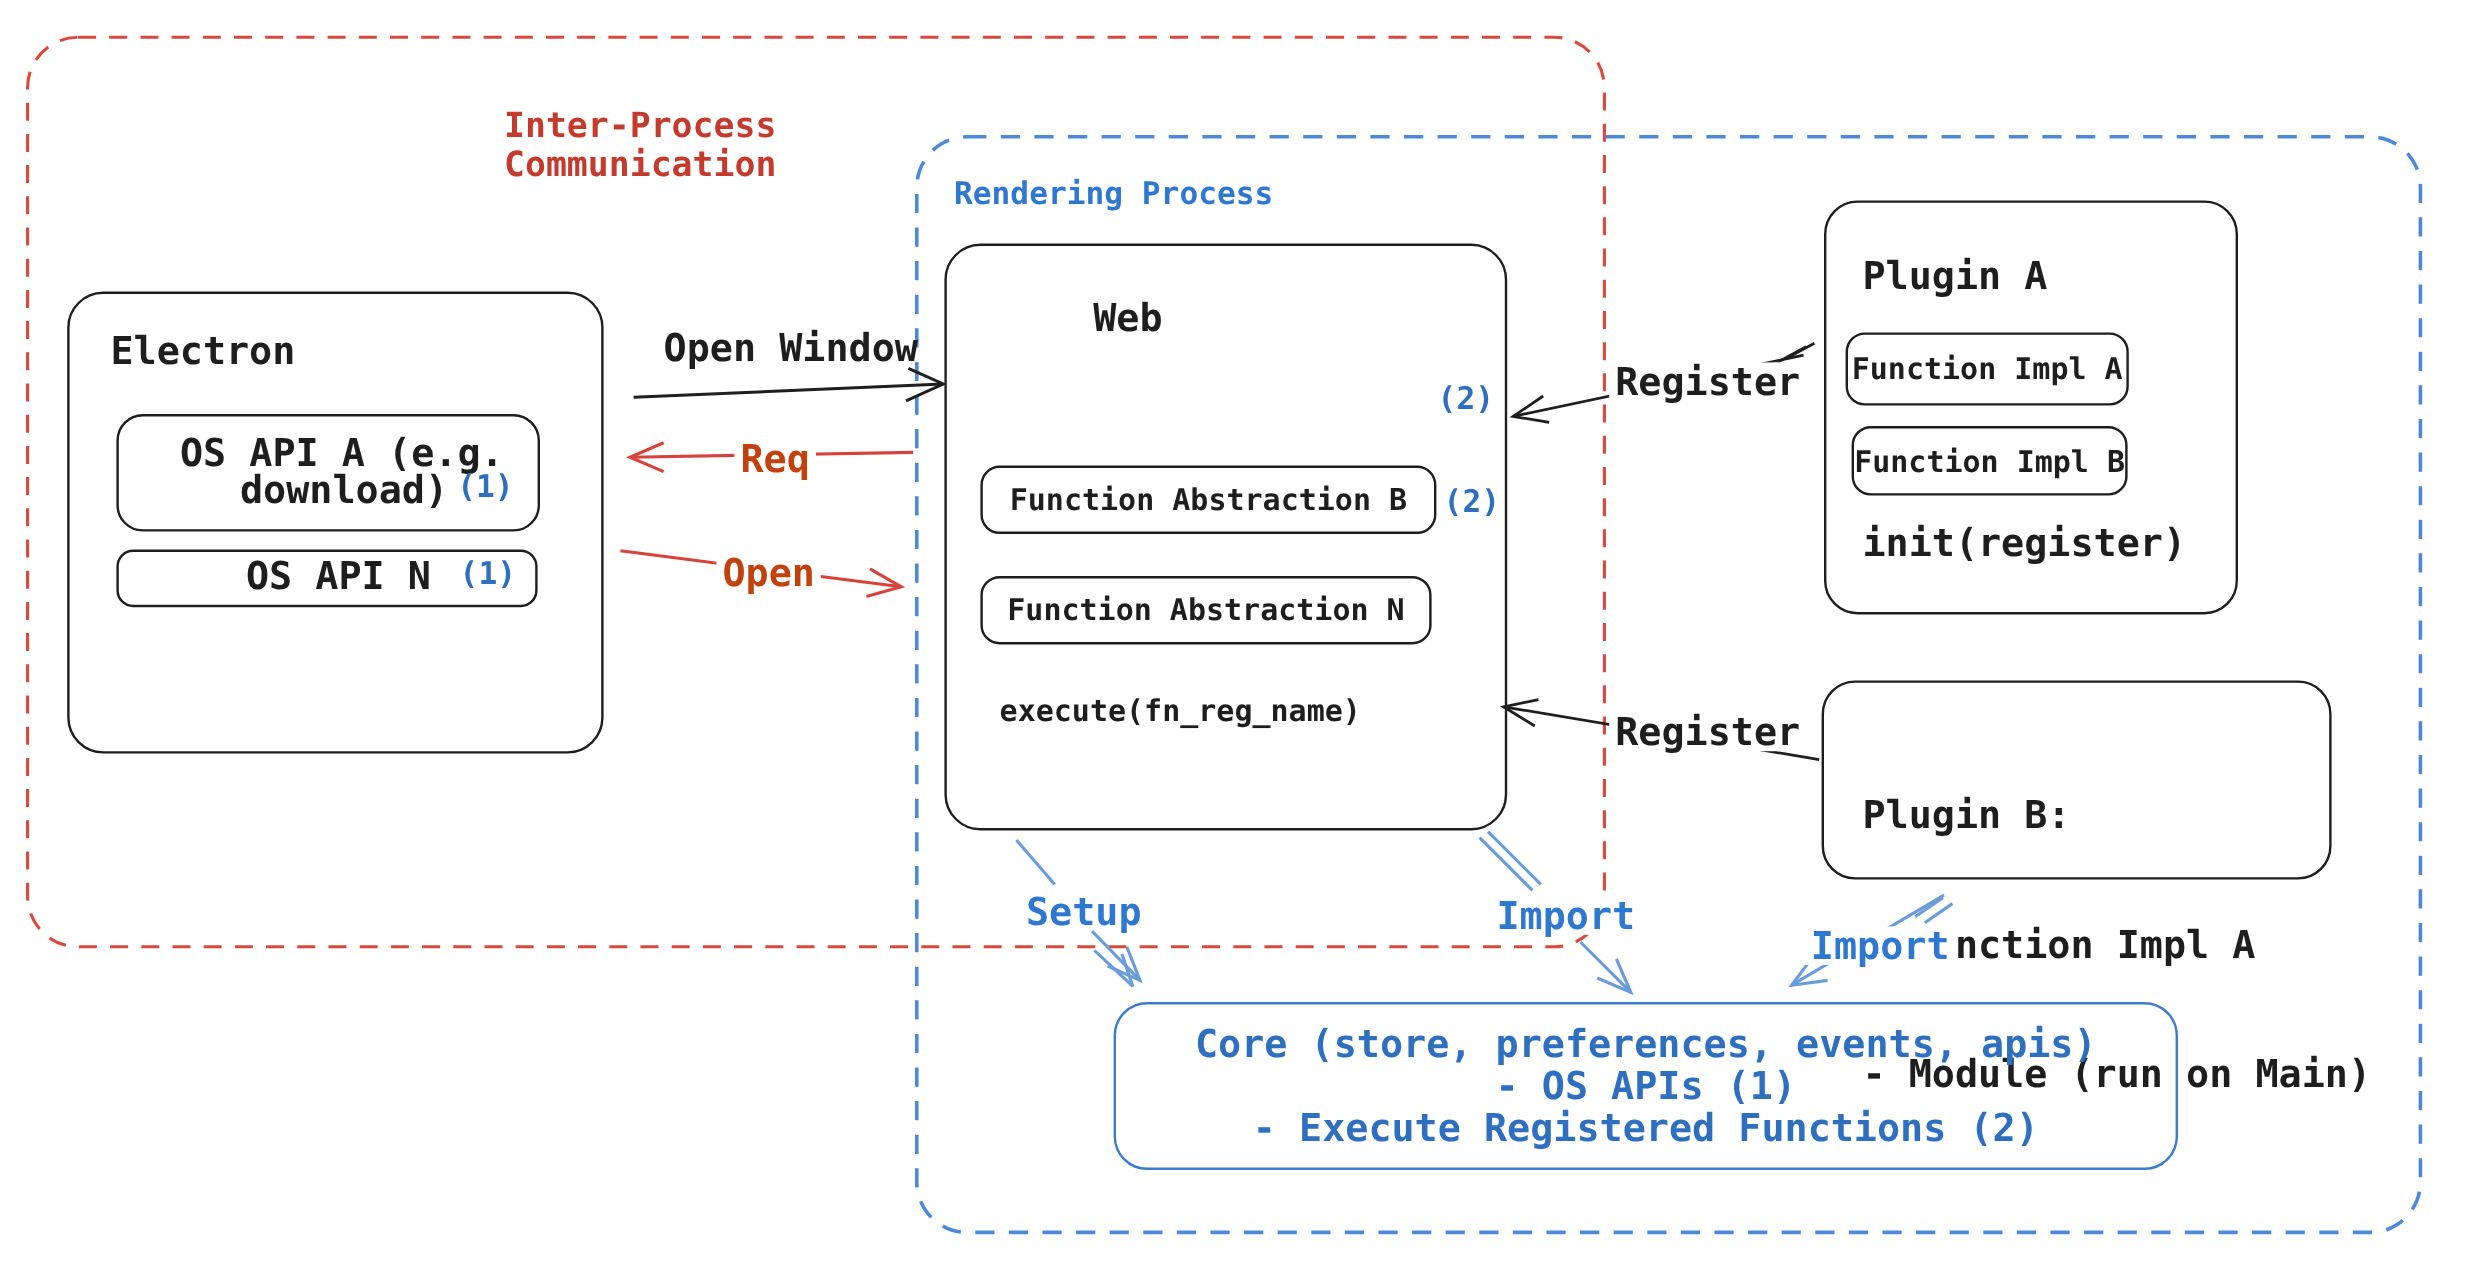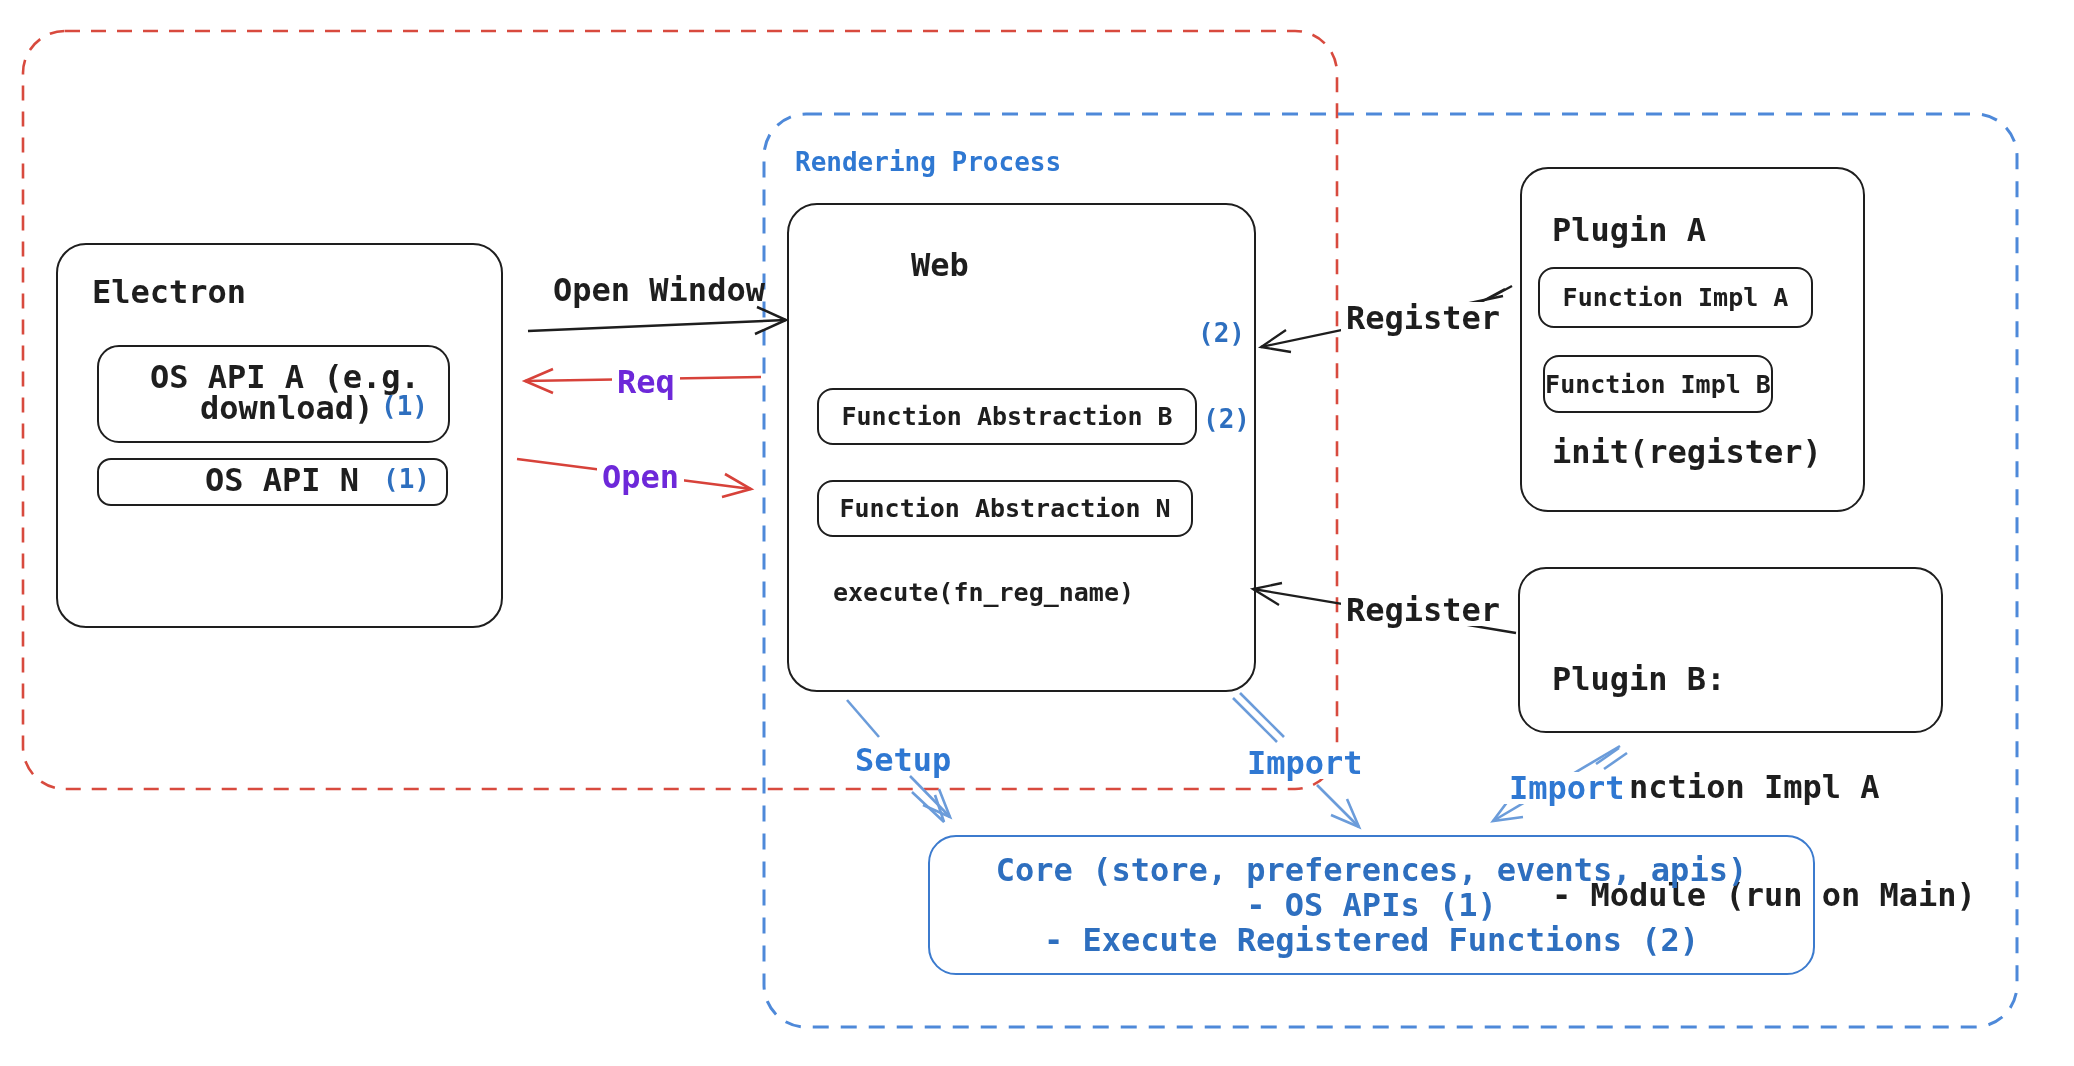--- a/index.html
+++ b/index.html
@@ -13,21 +13,21 @@
   }
   svg.overlay{position:absolute;left:0;top:0;width:2074px;height:1066px;}
   .box{position:absolute;border:2.5px solid #1e1e1e;border-radius:30px;background:transparent;box-sizing:border-box;}
   .box.thin{border-width:2px;border-radius:16px;}
   .box.blue{border-color:#3c7bce;}
   .label{position:absolute;white-space:pre;color:#1e1e1e;font-size:32px;line-height:32px;}
   .sz25{font-size:25px;line-height:29px;}
   .sz26{font-size:26px;line-height:30px;}
   .sz29{font-size:29px;line-height:33px;}
   .red-t{color:#c43b2e;}
-  .red-a{color:#6d28d9;}
+  .red-a{color:#c2410c;}
   .blue-t{color:#2f78d2;}
   .blue-core{color:#2e6fbf;}
   .badge{color:#2e6fbf;font-size:26px;line-height:30px;position:absolute;white-space:pre;}
   .masked{background:#ffffff;padding:0 5px;}
   .center-text{display:flex;align-items:center;justify-content:center;color:#1e1e1e;}
   .core-lines{display:flex;flex-direction:column;align-items:center;justify-content:center;height:100%;line-height:35px;}
   .pluginb-lines div{line-height:44px;}
 </style>
 </head>
 <body>
@@ -81,20 +81,21 @@
     </g>
 
     <g stroke="#6b9cda" stroke-width="2.6" fill="none">
       <line x1="1620" y1="746" x2="1493" y2="821"></line>
       <polyline points="1523,817 1493,821 1511,797"></polyline>
       <line x1="1596" y1="764" x2="1619" y2="748"></line>
       <line x1="1604" y1="769" x2="1627" y2="753"></line>
     </g>
   </svg>
 
+  <div class="label sz29 red-t" style="left:420px;top:88px;"><span>Inter-Process</span><br><span>Communication</span></div>
 
   <div class="label sz26 blue-t" style="left:795px;top:147px;">Rendering Process</div>
 
   <div class="box" style="left:56px;top:243px;width:447px;height:385px;"></div>
   <div class="label" style="left:92px;top:276px;">Electron</div>
 
   <div class="box thin" style="left:97px;top:345px;width:353px;height:98px;border-radius:22px;"></div>
   <div class="label" style="left:150px;top:361px;">OS API A (e.g.</div>
   <div class="label" style="left:200px;top:392px;">download)</div>
   <div class="badge" style="left:381px;top:391px;">(1)</div>
@@ -121,21 +122,21 @@
       <span>Function Abstraction N</span>
     </div>
 
   <div class="label sz25" style="left:833px;top:578px;">execute(fn_reg_name)</div>
 
   <div class="label masked" style="left:1341px;top:302px;">Register</div>
   <div class="label masked" style="left:1341px;top:594px;">Register</div>
 
   <div class="box" style="left:1520px;top:167px;width:345px;height:345px;border-radius:28px;"></div>
   <div class="label" style="left:1552px;top:214px;">Plugin A</div>
-  <div class="box thin center-text sz25" style="left:1538px;top:267px;width:275px;height:61px;">
+  <div class="box thin center-text sz25" style="left:1538px;top:277px;width:236px;height:61px;">
       <span>Function Impl A</span>
     </div>
   <div class="box thin center-text sz25" style="left:1543px;top:355px;width:230px;height:58px;">
       <span>Function Impl B</span>
     </div>
   <div class="label" style="left:1552px;top:436px;">init(register)</div>
 
   <div class="box" style="left:1518px;top:567px;width:425px;height:166px;border-radius:28px;"></div>
   <div class="label pluginb-lines" style="left:1552px;top:593px;">
     <div>Plugin B:</div>

